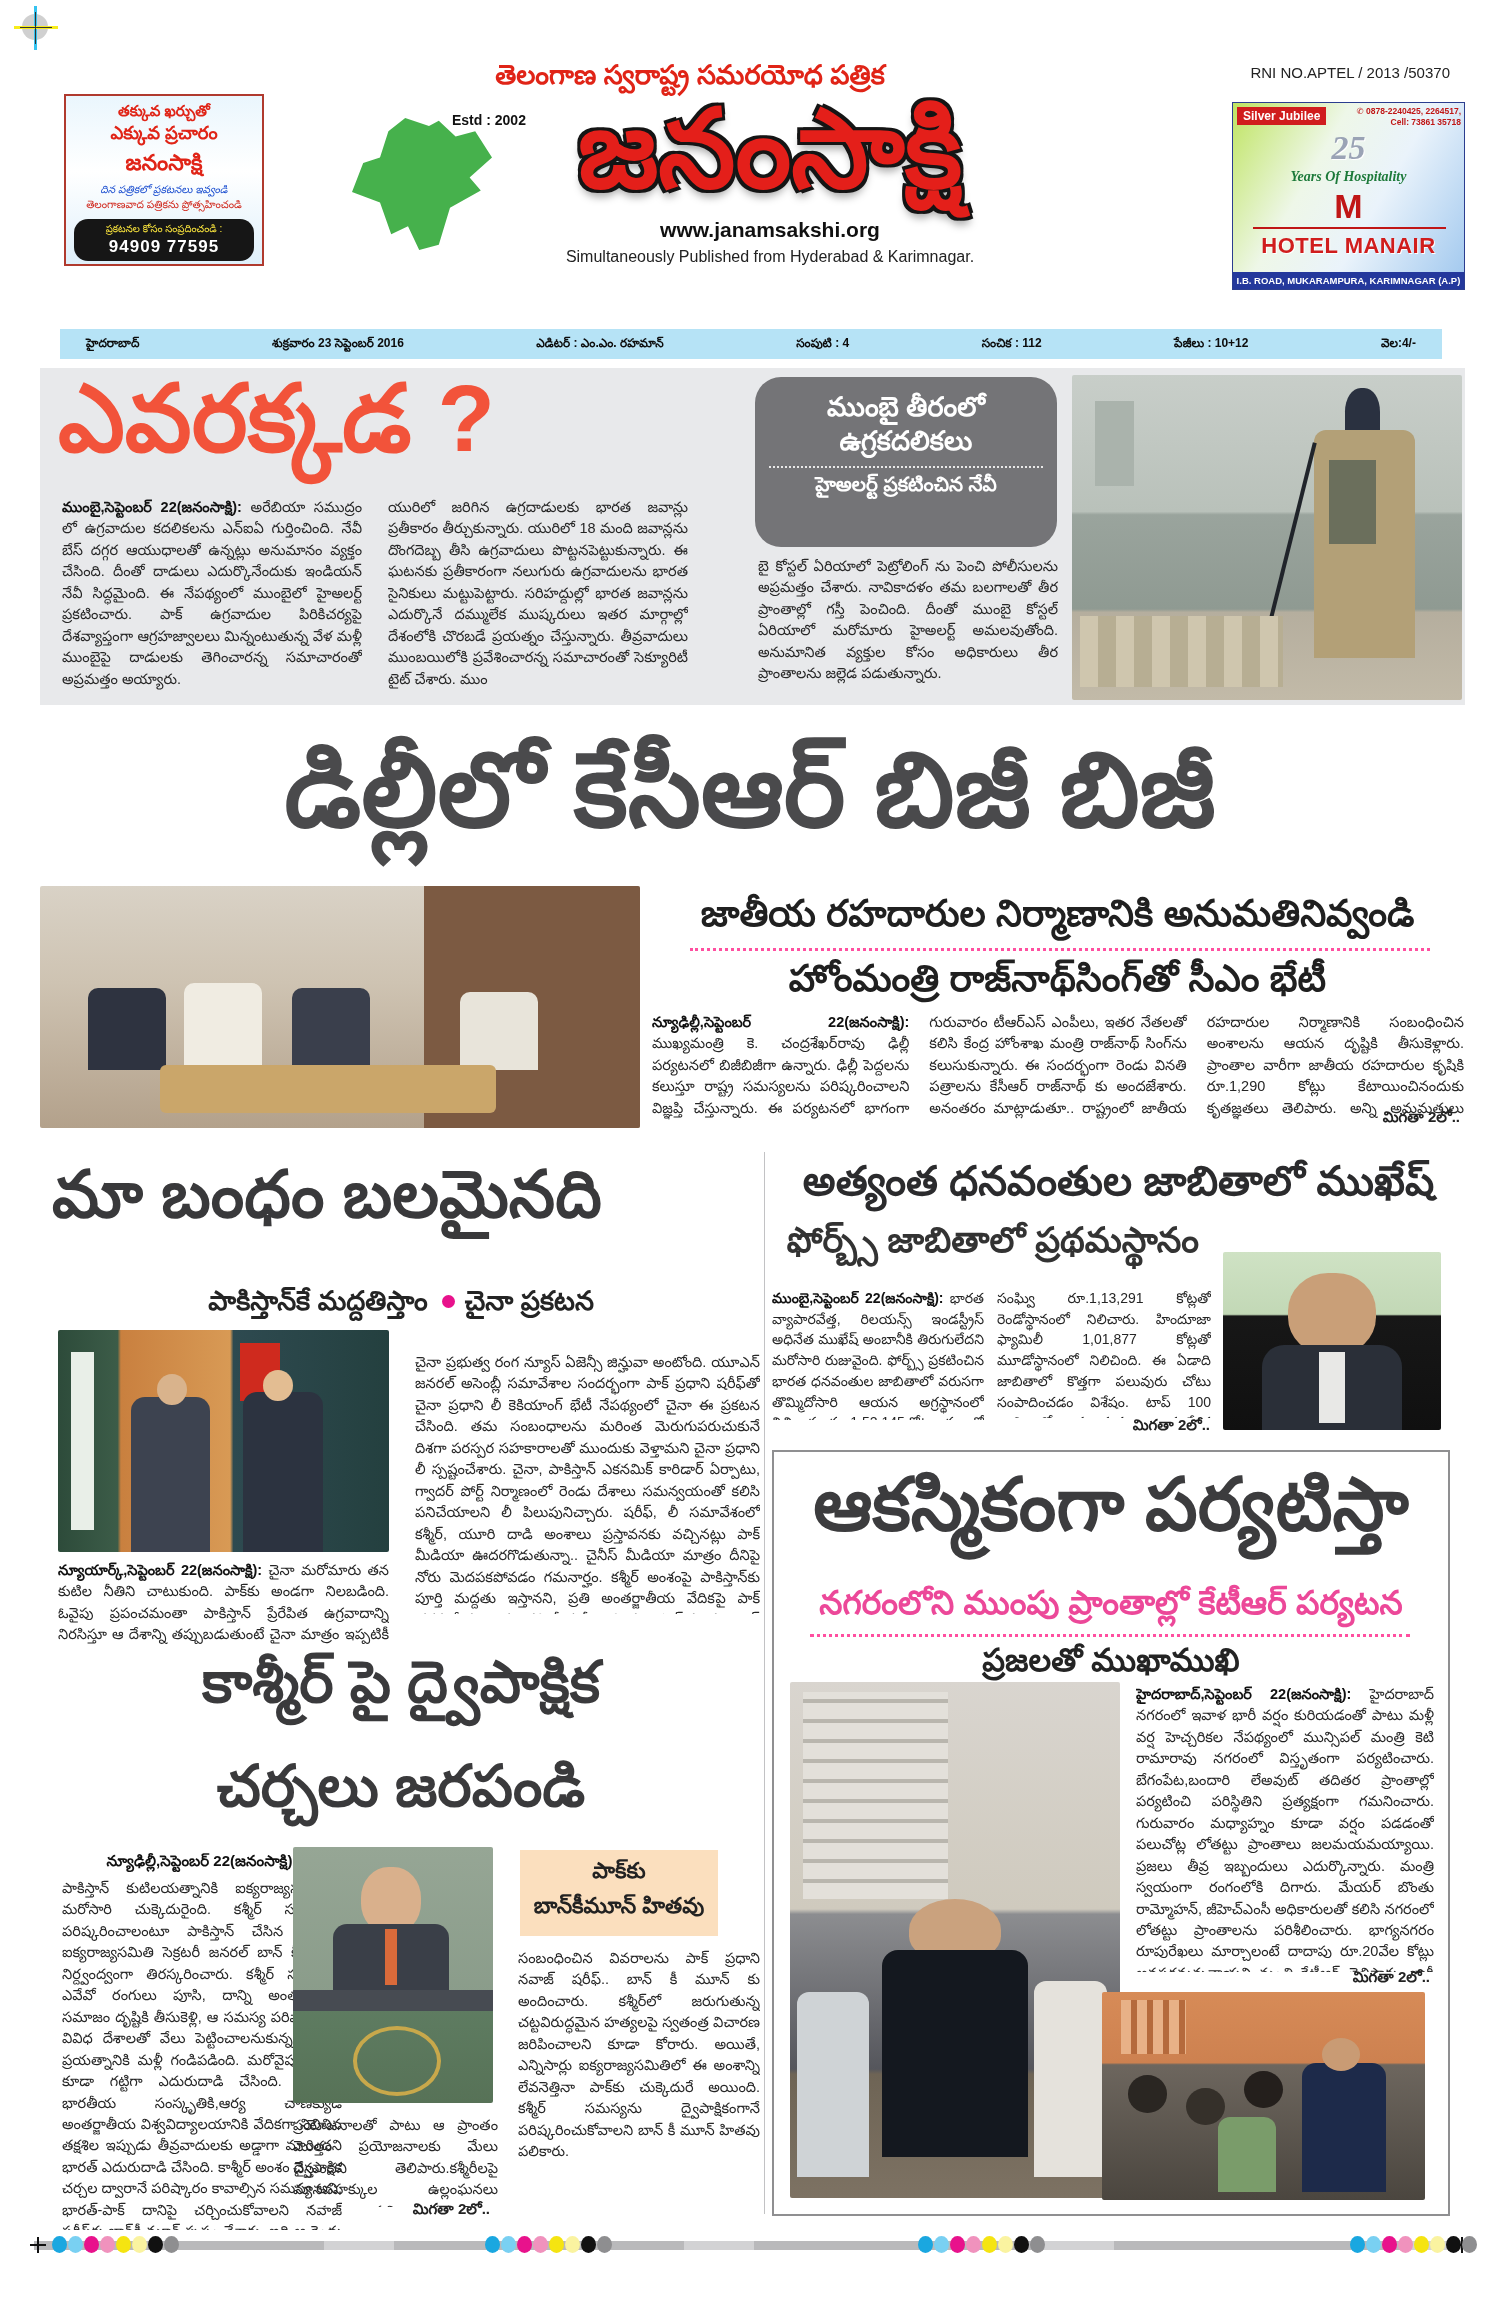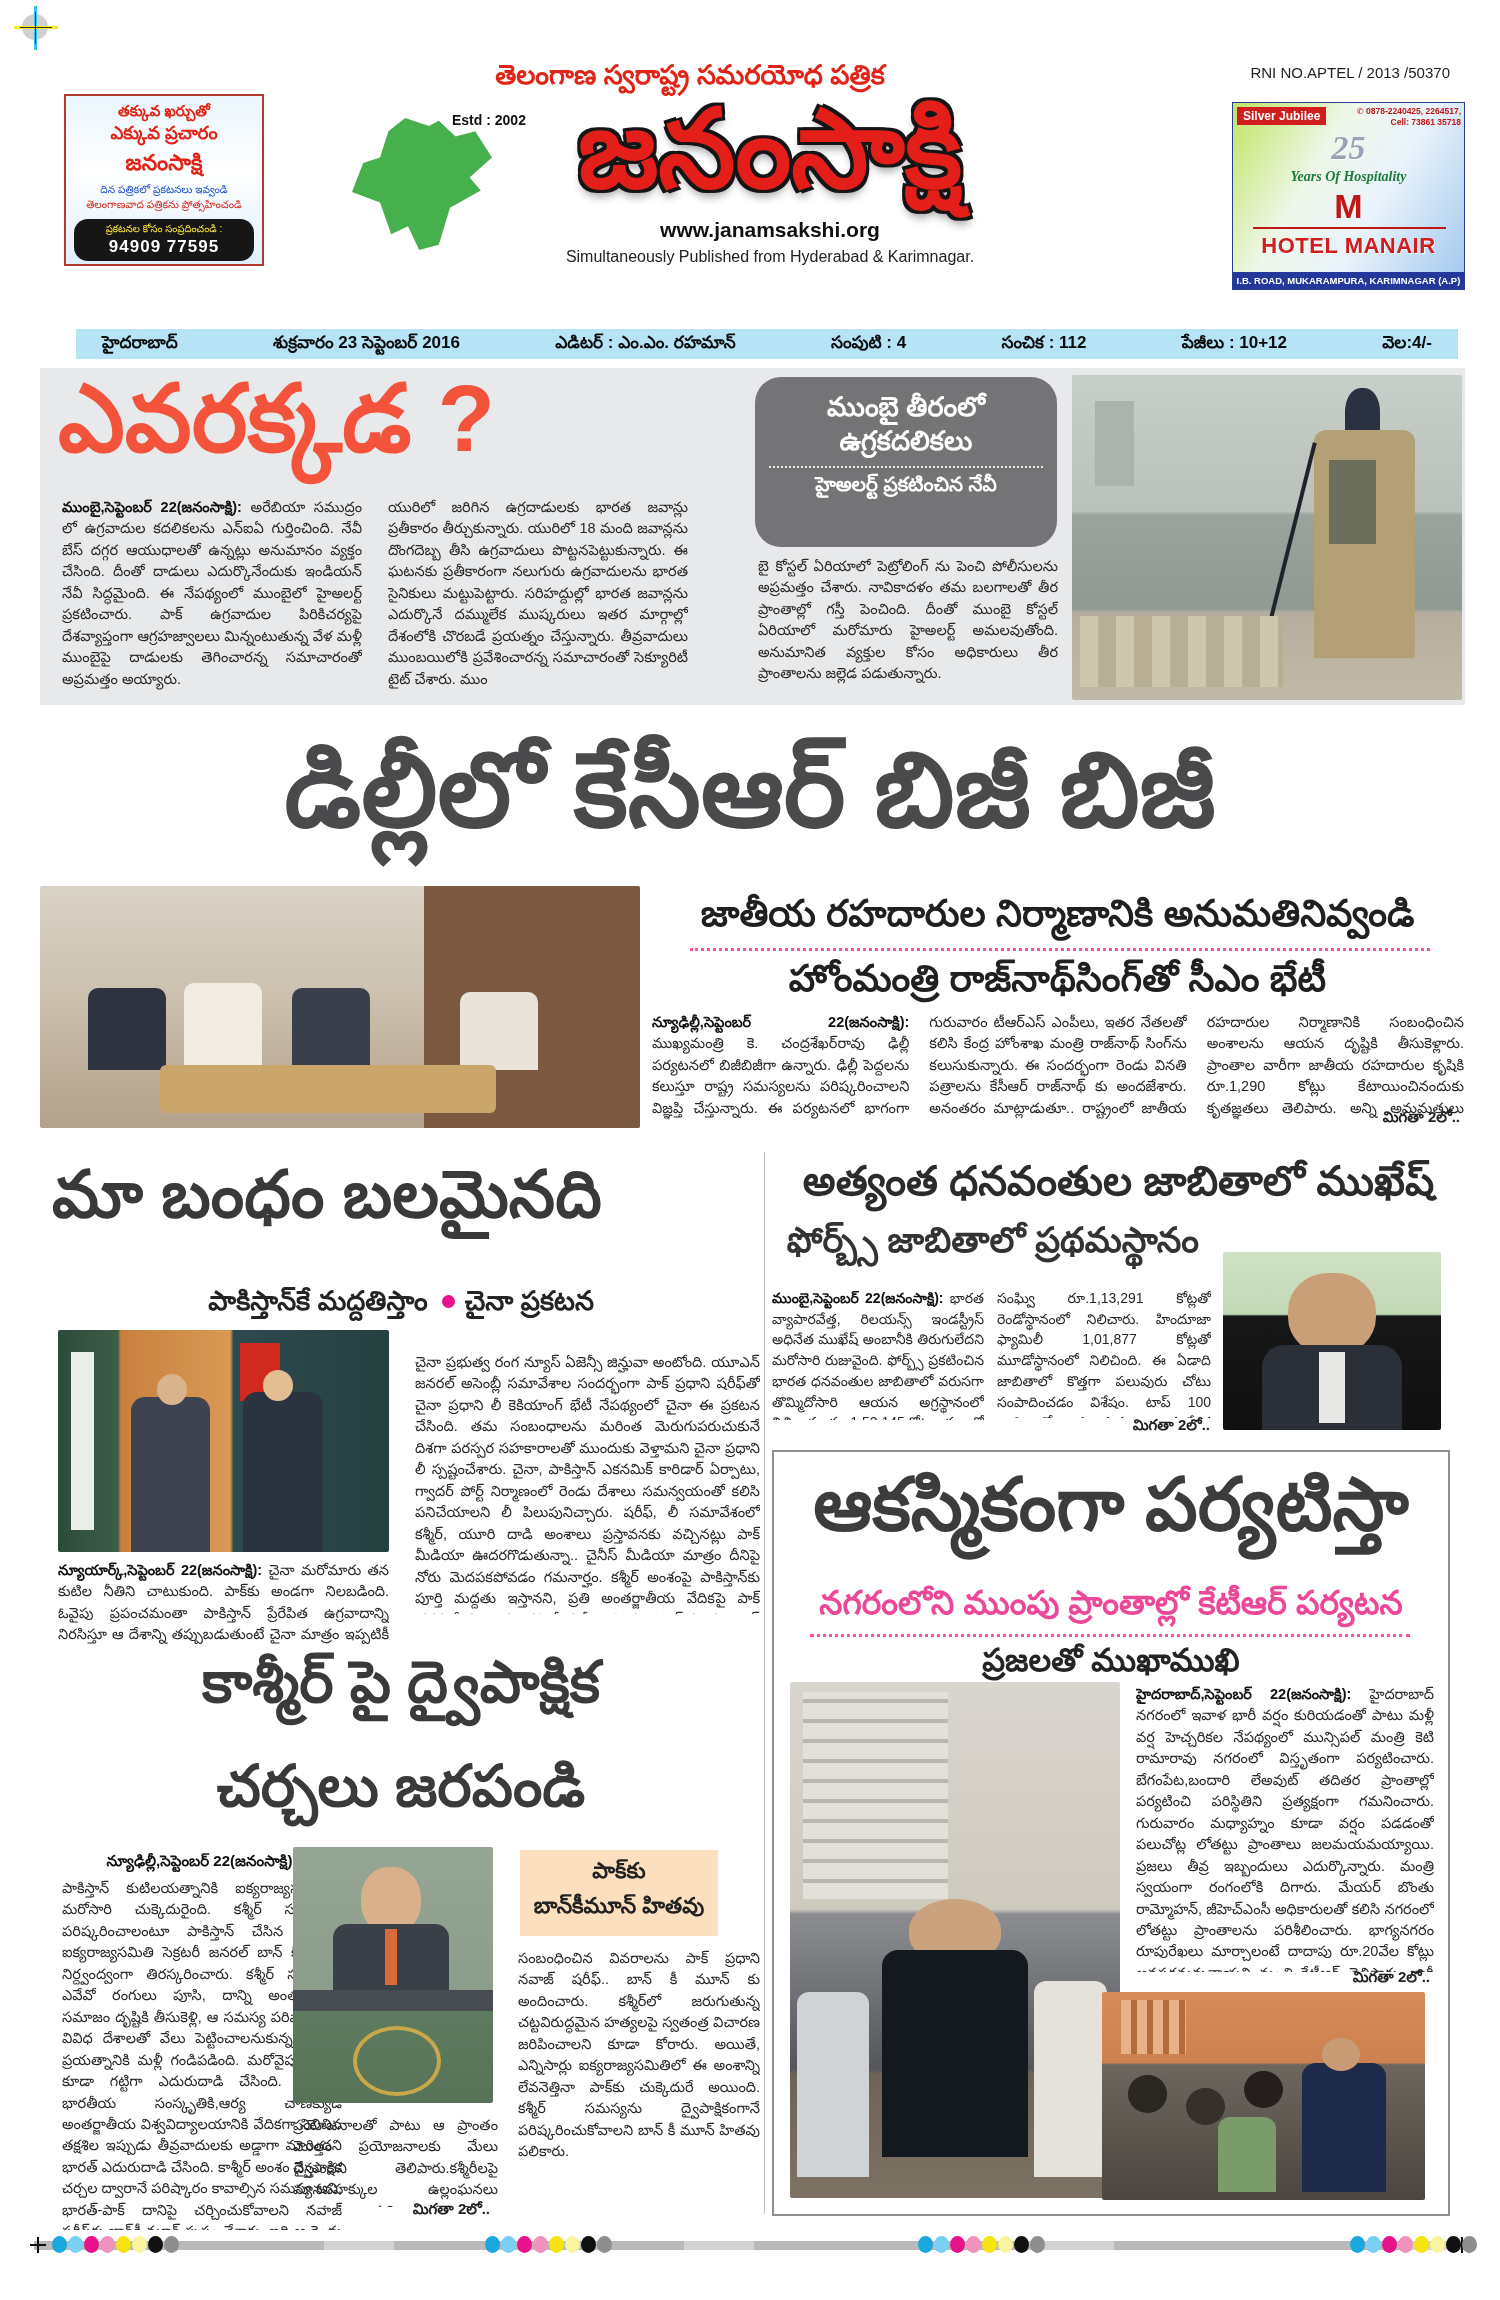--- a/index.html
+++ b/index.html
@@ -16,21 +16,21 @@
   .regcross .v{position:absolute;left:20px;top:0;width:3px;height:44px;background:#35c3f0;}
   .regcross .h{position:absolute;left:0;top:20px;width:44px;height:3px;background:#f7ec1b;}
   .regcross .v2{position:absolute;left:21px;top:6px;width:1px;height:32px;background:#333;}
   .regcross .h2{position:absolute;left:6px;top:21px;width:32px;height:1px;background:#333;}
   .regcross .c{position:absolute;left:8px;top:8px;width:26px;height:26px;border-radius:50%;background:rgba(150,150,150,.45);}
   
   .left-ad{left:64px;top:94px;width:200px;height:172px;border:2px solid #b03a2e;background:linear-gradient(180deg,#eaf6fd 0%,#ffffff 45%,#dff0fb 100%);text-align:center;box-sizing:border-box;padding-top:6px;}
   .left-ad .l1{color:#e02417;font-weight:bold;font-size:15px;}
   .left-ad .l2{color:#e02417;font-weight:bold;font-size:18px;}
   .left-ad .brand{color:#e02417;font-weight:800;font-size:22px;margin:2px 0;}
-  .left-ad .l3{color:#1c4fd0;font-size:10.5px;margin-top:1px;}
+  .left-ad .l3{color:#1c4fd0;font-size:10.5px;margin-top:1px;font-style:italic;}
   .left-ad .l4{color:#d0261b;font-size:10.5px;}
   .left-ad .phonebox{margin:6px auto 1px;width:176px;background:#161616;border-radius:14px;padding:4px 2px;}
   .left-ad .phonebox .c1{color:#ffe93d;font-size:10px;}
   .left-ad .phonebox .c2{color:#ffffff;font-weight:800;font-size:17px;letter-spacing:1px;}
   .tagline{left:330px;top:60px;width:720px;text-align:center;color:#e02417;font-weight:800;font-size:27px;}
   .estd{left:452px;top:112px;font-size:14px;color:#111;font-weight:bold;}
   .mapshape{left:352px;top:118px;width:140px;height:132px;background:#46b14c;
             clip-path:polygon(38% 0,55% 6%,62% 2%,74% 14%,88% 10%,100% 30%,84% 45%,92% 55%,70% 68%,62% 96%,48% 100%,40% 82%,28% 88%,20% 64%,0 56%,8% 34%,20% 30%,26% 10%);}
   .logo-text{left:470px;top:88px;width:600px;text-align:center;font-size:110px;line-height:1.1;font-weight:800;color:#e41f1a;
              text-shadow:3px 3px 0 #151515,-3px 3px 0 #151515,3px -3px 0 #151515,-3px -3px 0 #151515,0 7px 9px rgba(0,0,0,.35);}
@@ -42,21 +42,21 @@
   .hotel-ad .sj{position:absolute;left:4px;top:4px;background:#d01d1d;color:#fff;font-size:12px;font-weight:bold;padding:2px 6px;}
   .hotel-ad .ph{position:absolute;right:3px;top:3px;text-align:right;color:#c01616;font-size:8.5px;font-weight:bold;line-height:1.35;}
   .hotel-ad .n25{position:absolute;left:0;top:26px;width:100%;text-align:center;font-size:34px;font-weight:800;color:#9aa3b5;
                  font-family:"Liberation Serif","DejaVu Serif",serif;font-style:italic;text-shadow:1px 1px 0 #fff;}
   .hotel-ad .yrs{position:absolute;left:0;top:66px;width:100%;text-align:center;font-size:14px;font-style:italic;color:#1d7a3a;font-weight:bold;font-family:"Liberation Serif","DejaVu Serif",serif;}
   .hotel-ad .mlogo{position:absolute;left:0;top:86px;width:100%;text-align:center;font-size:34px;font-weight:800;color:#c01616;line-height:1;}
   .hotel-ad .mrule{position:absolute;left:20px;top:124px;width:193px;height:2px;background:#c01616;}
   .hotel-ad .hname{position:absolute;left:0;top:130px;width:100%;text-align:center;font-size:22px;font-weight:800;color:#d01d1d;letter-spacing:.5px;text-shadow:1px 1px 0 #fff;}
   .hotel-ad .haddr{position:absolute;left:0;bottom:0;width:100%;background:#24389c;color:#fff;font-size:9.5px;text-align:center;padding:3px 0;font-weight:bold;}
   
-  .datestrip{left:60px;top:329px;width:1382px;height:30px;background:#b6e3f6;display:flex;align-items:center;justify-content:space-between;padding:0 26px;box-sizing:border-box;font-weight:bold;font-size:17px;color:#0c0c0c;margin-left:16px;}
+  .datestrip{left:60px;top:329px;width:1382px;height:30px;background:#b6e3f6;display:flex;align-items:center;justify-content:space-between;padding:0 26px;box-sizing:border-box;font-weight:bold;font-size:12px;color:#0c0c0c;}
   
   .leadbox{left:40px;top:368px;width:1425px;height:337px;background:#e8e9eb;}
   .lead-headline{left:58px;top:370px;width:680px;font-size:94px;font-weight:800;color:#f2533a;line-height:1.05;}
   .badge{left:755px;top:377px;width:302px;height:170px;background:#747477;border-radius:26px;text-align:center;color:#fff;box-sizing:border-box;padding-top:14px;}
   .badge .b1{font-size:27px;font-weight:800;line-height:1.25;}
   .badge .dots{margin:7px 14px 5px;border-top:2px dotted #e8e8e8;}
   .badge .b2{font-size:20px;font-weight:bold;}
   .leadcol{top:497px;height:204px;}
   
   .main-headline{left:40px;top:728px;width:1420px;text-align:center;font-size:104px;font-weight:800;color:#4a4a4c;line-height:1.2;}

